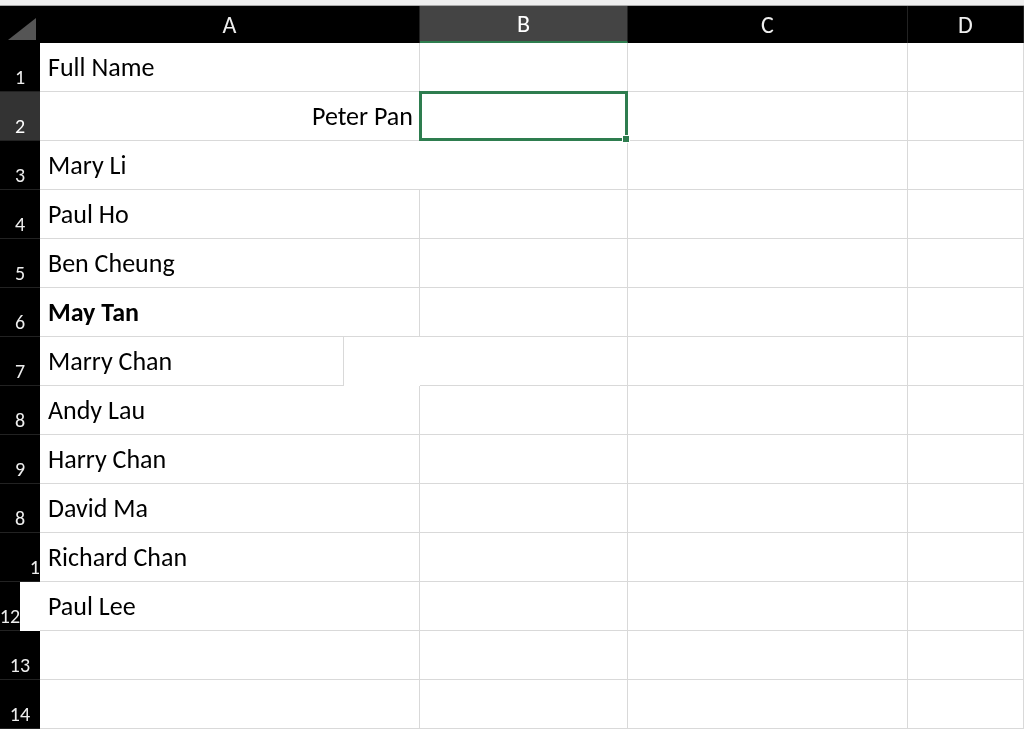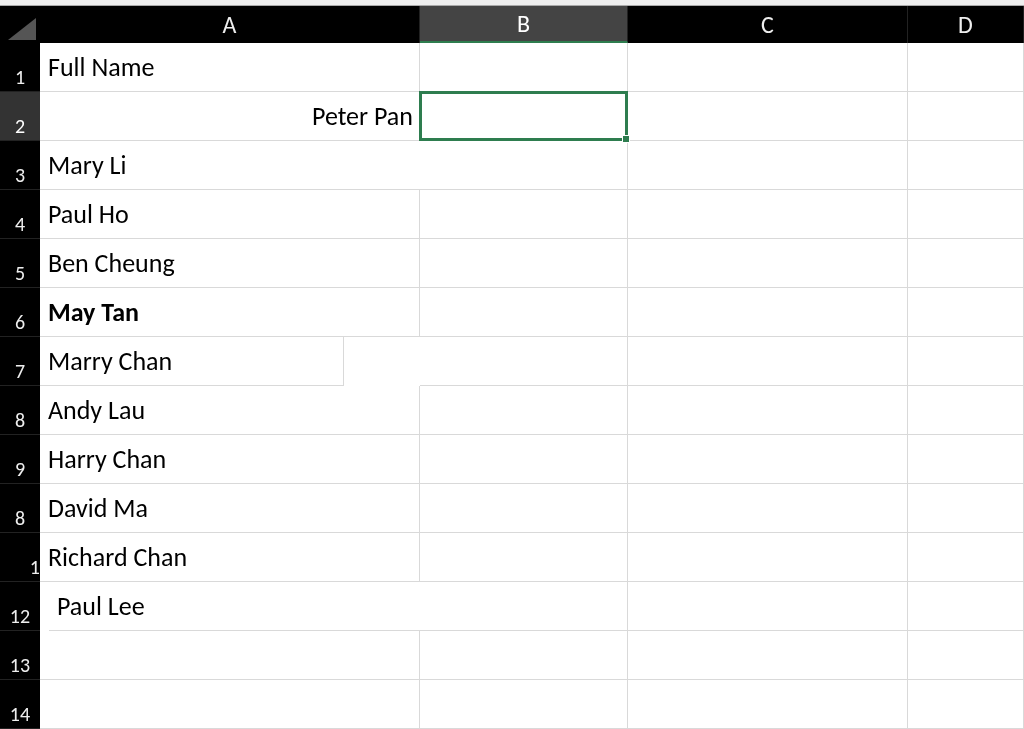--- a/index.html
+++ b/index.html
@@ -154,21 +154,21 @@
       </div>
       <div class="row-header" style="left: 0px; top: 435px; width: 40px; height: 49px;">
         <span>9</span>
       </div>
       <div class="row-header" style="left: 0px; top: 484px; width: 40px; height: 49px;">
         <span>8</span>
       </div>
       <div class="row-header" style="left: 0px; top: 533px; width: 40px; height: 49px; padding-left: 40px;">
         <span>11</span>
       </div>
-      <div class="row-header" style="left: 0px; top: 582px; width: 40px; height: 49px;">
+      <div class="row-header" style="left: 0px; top: 582px; width: 20px; height: 49px;">
         <span>12</span>
       </div>
       <div class="row-header" style="left: 0px; top: 631px; width: 40px; height: 49px;">
         <span>13</span>
       </div>
       <div class="row-header" style="left: 0px; top: 680px; width: 40px; height: 49px;">
         <span>14</span>
       </div>
     </div>
   <div id="cells">
@@ -231,21 +231,21 @@
       </div>
       <div class="cell" style="left: 420px; top: 484px; width: 208px; height: 49px;"></div>
       <div class="cell" style="left: 628px; top: 484px; width: 280px; height: 49px;"></div>
       <div class="cell" style="left: 908px; top: 484px; width: 116px; height: 49px;"></div>
       <div class="cell" style="left: 40px; top: 533px; width: 380px; height: 49px;">
         <span>Richard Chan</span>
       </div>
       <div class="cell" style="left: 420px; top: 533px; width: 208px; height: 49px;"></div>
       <div class="cell" style="left: 628px; top: 533px; width: 280px; height: 49px;"></div>
       <div class="cell" style="left: 908px; top: 533px; width: 116px; height: 49px;"></div>
-      <div class="cell" style="left: 40px; top: 582px; width: 380px; height: 49px; margin-left: 9px;">
+      <div class="cell" style="left: 40px; top: 582px; width: 380px; height: 49px;">
         <span>Paul Lee</span>
       </div>
       <div class="cell" style="left: 420px; top: 582px; width: 208px; height: 49px;"></div>
       <div class="cell" style="left: 628px; top: 582px; width: 280px; height: 49px;"></div>
       <div class="cell" style="left: 908px; top: 582px; width: 116px; height: 49px;"></div>
       <div class="cell" style="left: 40px; top: 631px; width: 380px; height: 49px;"></div>
       <div class="cell" style="left: 420px; top: 631px; width: 208px; height: 49px;"></div>
       <div class="cell" style="left: 628px; top: 631px; width: 280px; height: 49px;"></div>
       <div class="cell" style="left: 908px; top: 631px; width: 116px; height: 49px;"></div>
       <div class="cell" style="left: 40px; top: 680px; width: 380px; height: 49px;"></div>

